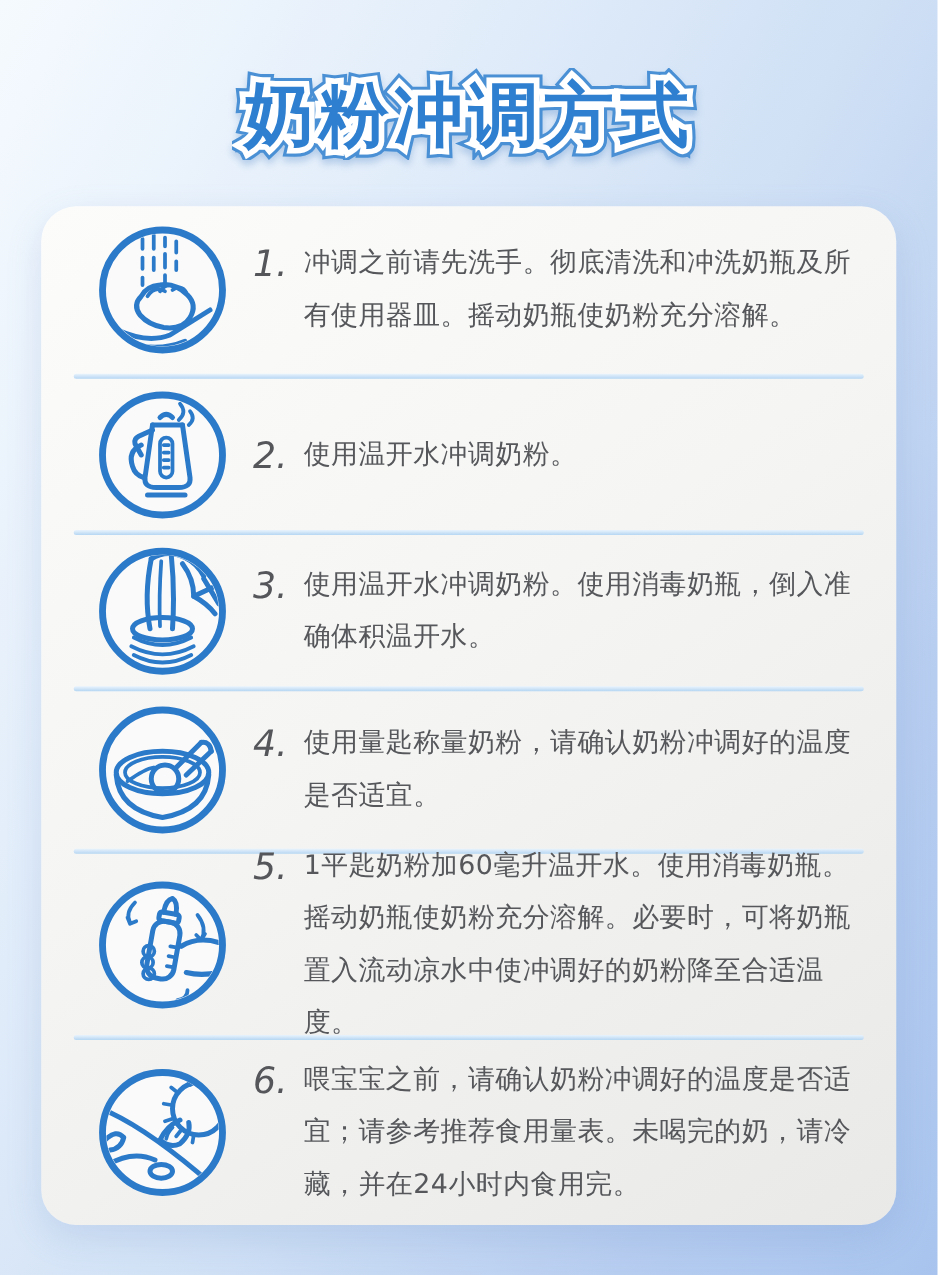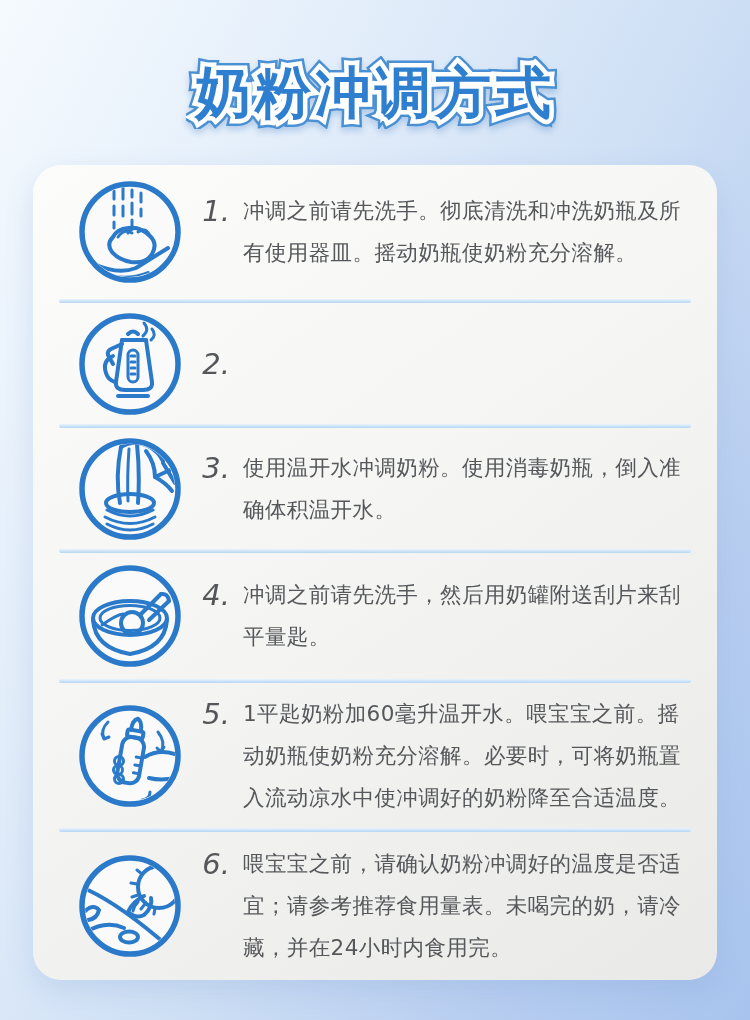--- a/index.html
+++ b/index.html
@@ -122,20 +122,21 @@
           <g class="thin">
             <rect x="50" y="38" width="10" height="32" rx="5"></rect>
             <path d="M53,44 h4 M53,50 h4 M53,56 h4 M53,62 h4"></path>
           </g>
           <path d="M40,84 h30"></path>
         </g>
       </svg>
     </div>
     <div class="content">
       <div class="num">2.</div>
+      <p class="txt">使用温开水冲调奶粉。</p>
     </div>
   </div>
   <div class="divider"></div>
 
   <div class="row">
     <div class="icon-wrap">
       <svg class="icon-svg" viewBox="0 0 104 104">
         <defs>
             <clipPath id="c3">
               <circle cx="52" cy="52" r="45"></circle>
@@ -182,21 +183,21 @@
           <circle cx="54" cy="59" r="11"></circle>
           <path d="M62,51 L83,30"></path>
           <path d="M71,56 L91,37"></path>
           <path d="M83,30 Q90,29 91,37"></path>
           <path class="thin" d="M24,61 Q38,51 45,50"></path>
         </g>
       </svg>
     </div>
     <div class="content">
       <div class="num">4.</div>
-      <p class="txt">冲调之前请先洗手，然后用奶罐附送刮片来刮平量匙。</p>
+      <p class="txt">使用量匙称量奶粉，请确认奶粉冲调好的温度是否适宜。</p>
     </div>
   </div>
   <div class="divider"></div>
 
   <div class="row">
     <div class="icon-wrap">
       <svg class="icon-svg" viewBox="0 0 104 104">
         <defs>
             <clipPath id="c5">
               <circle cx="52" cy="52" r="45"></circle>
@@ -220,21 +221,21 @@
             <circle cx="41" cy="75" r="4.5"></circle>
             <path d="M30,18 q-8,8 -4,16 M24,30 l2,5 5,-2"></path>
             <path d="M80,28 q8,10 3,20 M79,44 l4,4 3,-5"></path>
             <path d="M72,88 q0,7 -8,8"></path>
           </g>
         </g>
       </svg>
     </div>
     <div class="content">
       <div class="num">5.</div>
-      <p class="txt">1平匙奶粉加60毫升温开水。喂宝宝之前。摇动奶瓶使奶粉充分溶解。必要时，可将奶瓶置入流动凉水中使冲调好的奶粉降至合适温度。</p>
+      <p class="txt">1平匙奶粉加60毫升温开水。使用消毒奶瓶。摇动奶瓶使奶粉充分溶解。必要时，可将奶瓶置入流动凉水中使冲调好的奶粉降至合适温度。</p>
     </div>
   </div>
   <div class="divider"></div>
 
   <div class="row">
     <div class="icon-wrap">
       <svg class="icon-svg" viewBox="0 0 104 104">
         <defs>
             <clipPath id="c6">
               <circle cx="52" cy="52" r="45"></circle>

